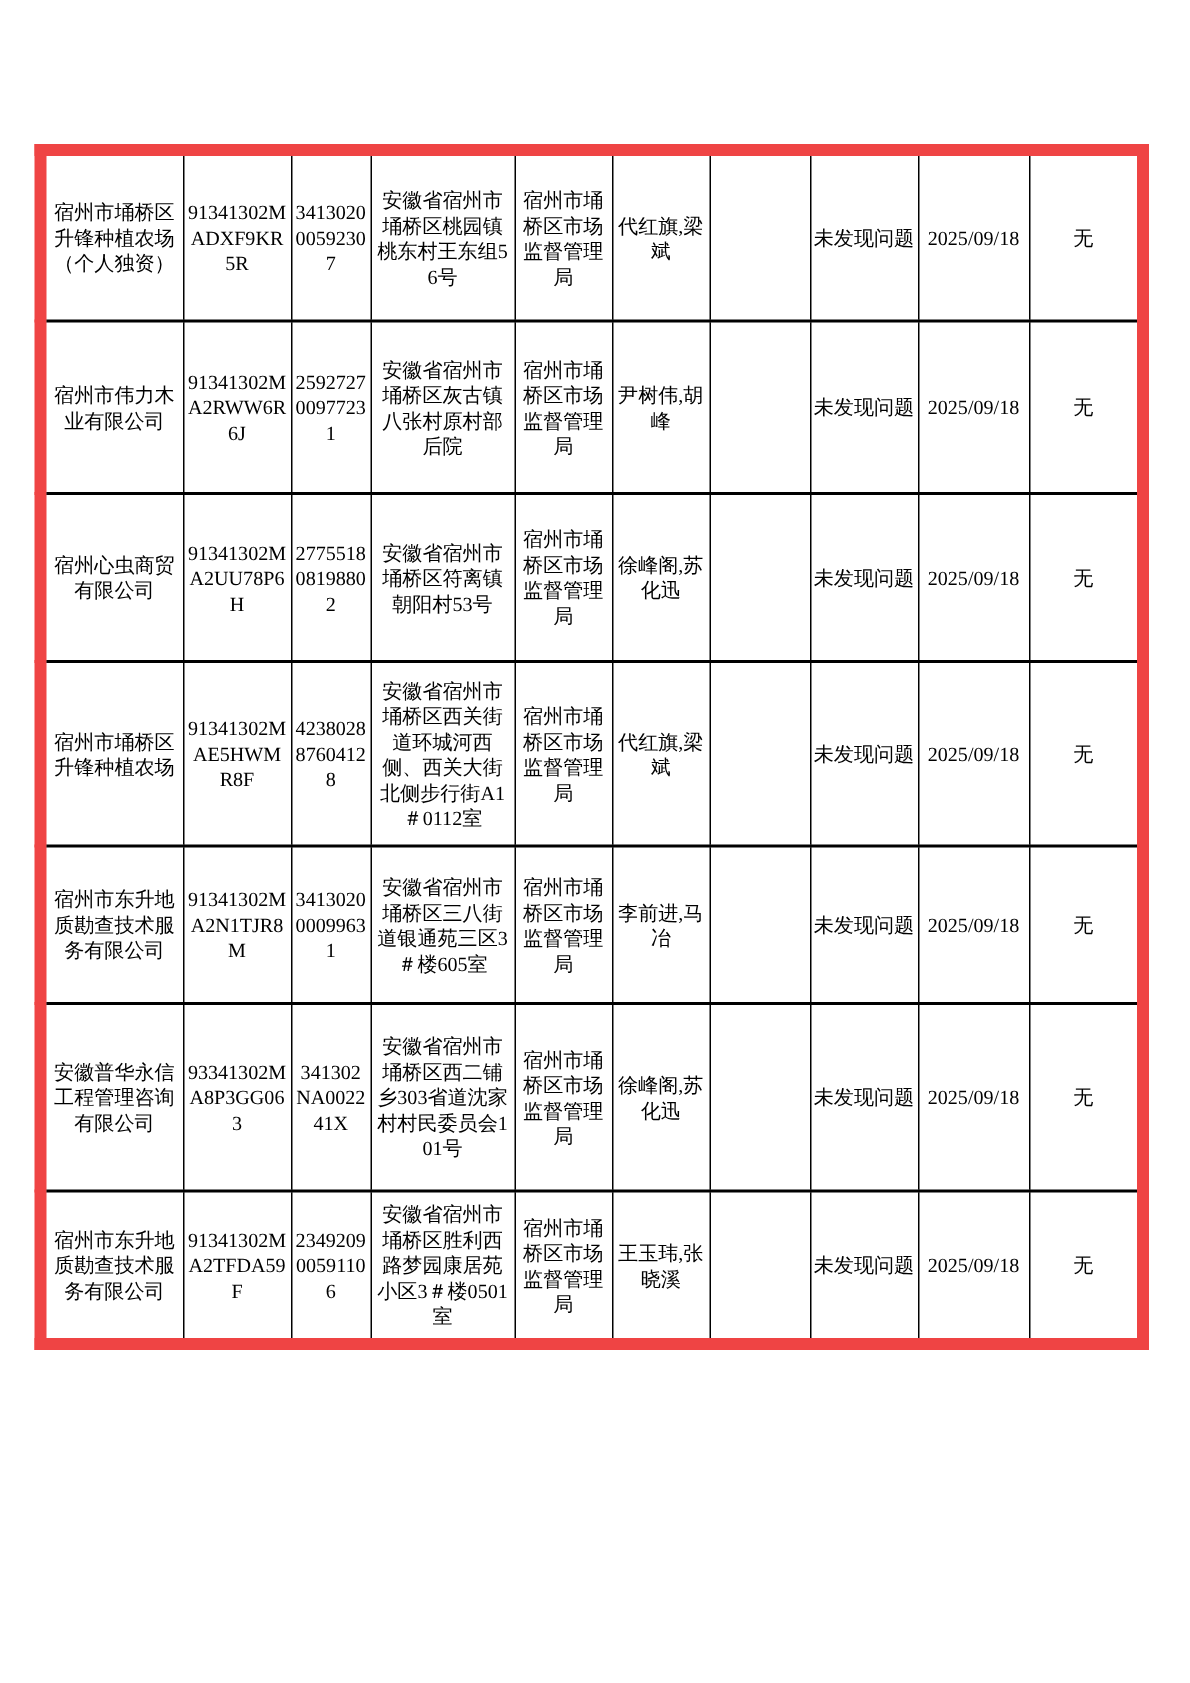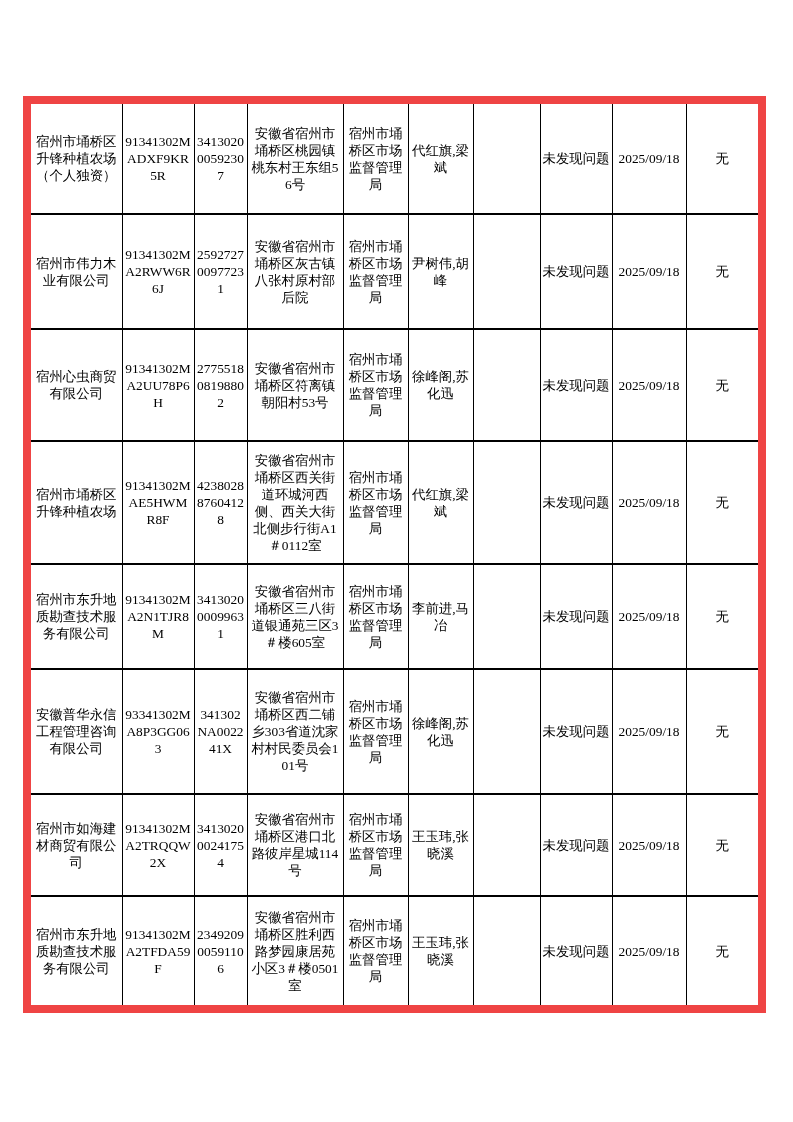--- a/index.html
+++ b/index.html
@@ -133,32 +133,20 @@
           <td class="col-reg_no">341302NA002241X</td>
           <td class="col-address">安徽省宿州市埇桥区西二铺乡303省道沈家村村民委员会101号</td>
           <td class="col-authority">宿州市埇桥区市场监督管理局</td>
           <td class="col-inspectors">徐峰阁,苏化迅</td>
           <td class="col-blank"></td>
           <td class="col-result">未发现问题</td>
           <td class="col-date">2025/09/18</td>
           <td class="col-remark">无</td>
         </tr>
         <tr>
-          <td class="col-name">宿州市如海建材商贸有限公司</td>
-          <td class="col-credit_code">91341302MA2TRQQW2X</td>
-          <td class="col-reg_no">341302000241754</td>
-          <td class="col-address">安徽省宿州市埇桥区港口北路彼岸星城114号</td>
-          <td class="col-authority">宿州市埇桥区市场监督管理局</td>
-          <td class="col-inspectors">王玉玮,张晓溪</td>
-          <td class="col-blank"></td>
-          <td class="col-result">未发现问题</td>
-          <td class="col-date">2025/09/18</td>
-          <td class="col-remark">无</td>
-        </tr>
-        <tr>
           <td class="col-name">宿州市东升地质勘查技术服务有限公司</td>
           <td class="col-credit_code">91341302MA2TFDA59F</td>
           <td class="col-reg_no">234920900591106</td>
           <td class="col-address">安徽省宿州市埇桥区胜利西路梦园康居苑小区3＃楼0501室</td>
           <td class="col-authority">宿州市埇桥区市场监督管理局</td>
           <td class="col-inspectors">王玉玮,张晓溪</td>
           <td class="col-blank"></td>
           <td class="col-result">未发现问题</td>
           <td class="col-date">2025/09/18</td>
           <td class="col-remark">无</td>

